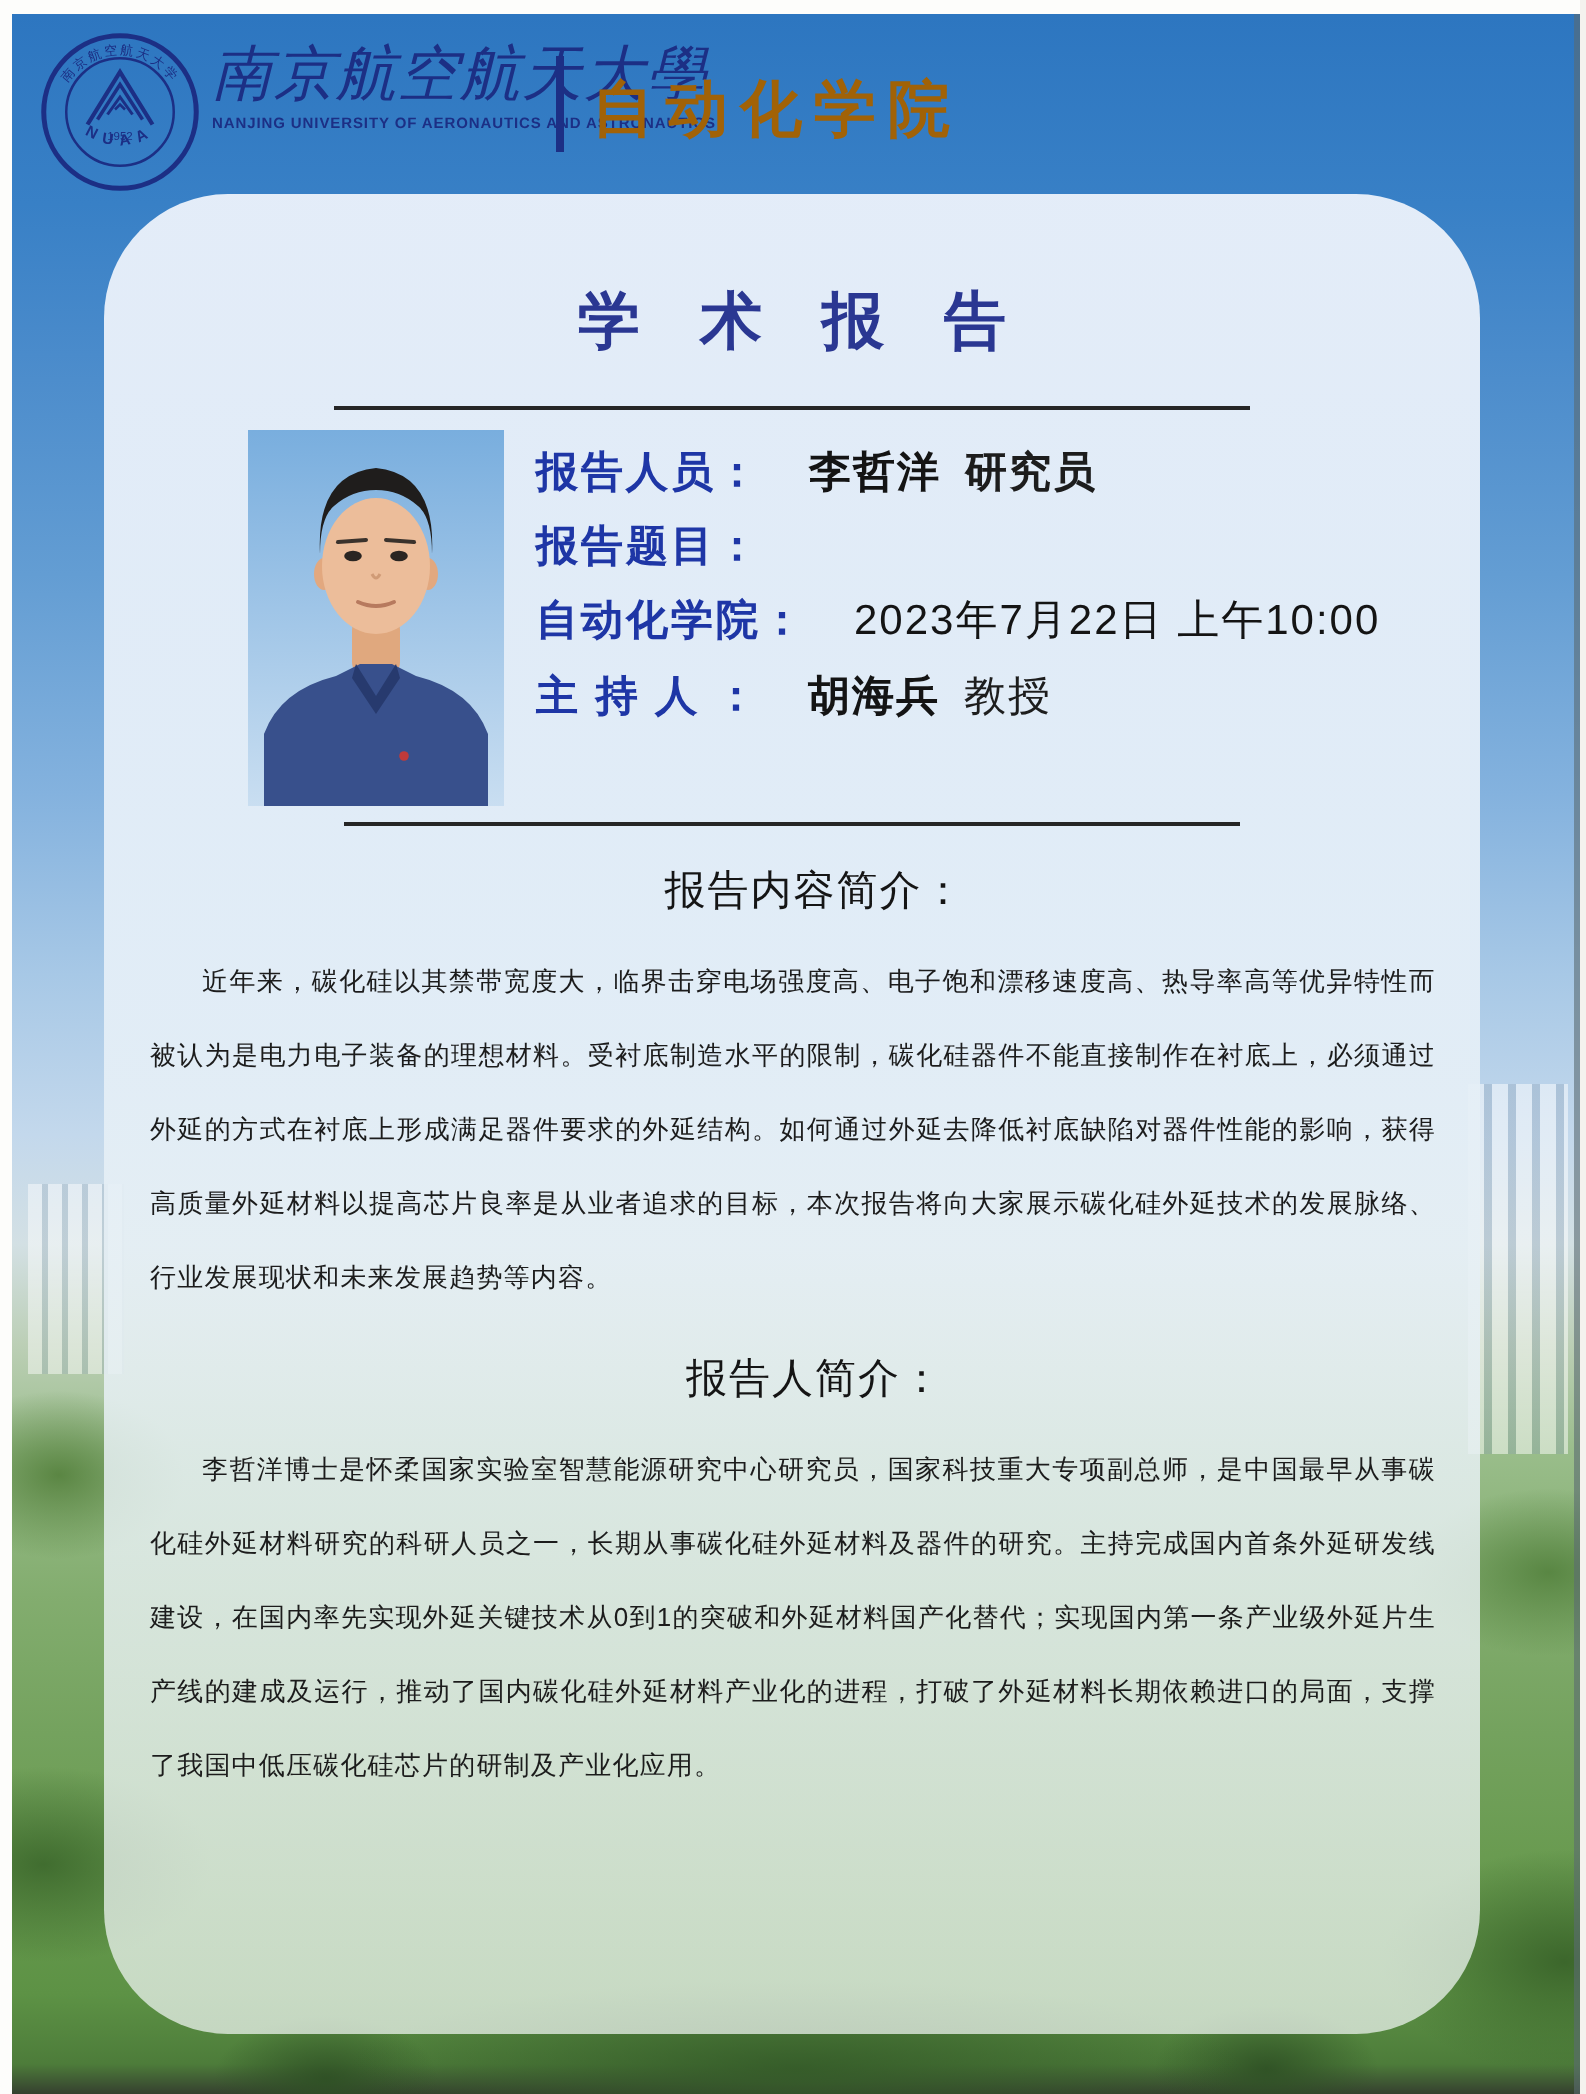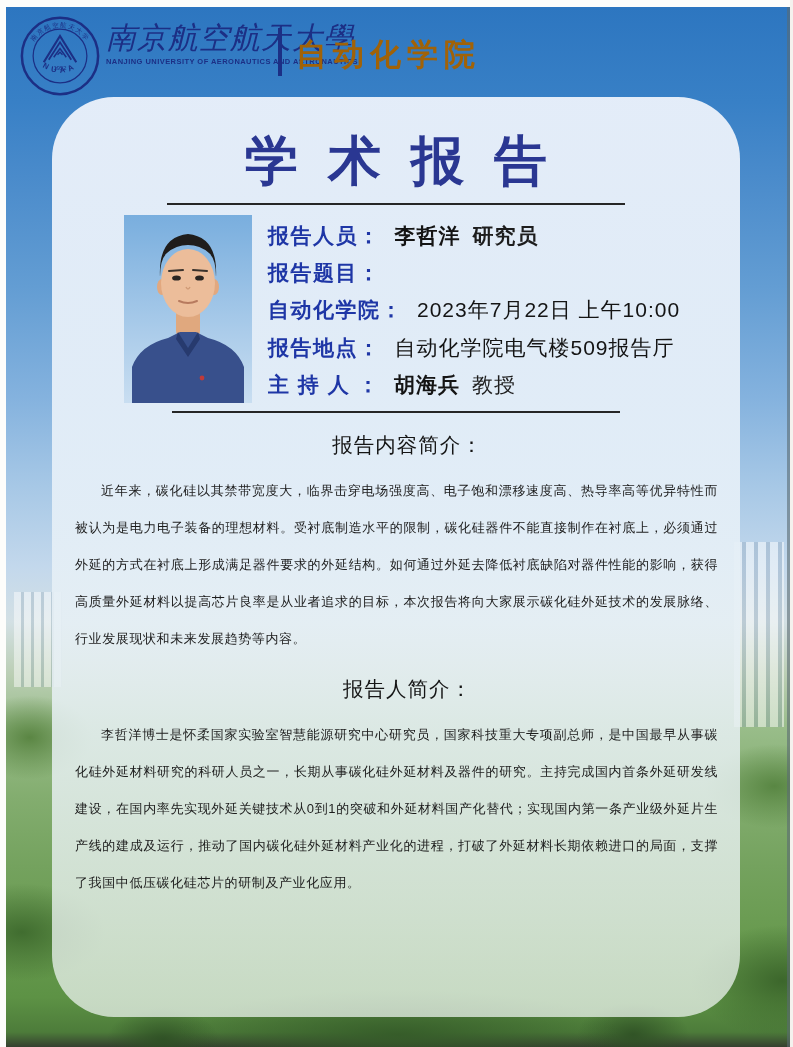--- a/index.html
+++ b/index.html
@@ -60,31 +60,31 @@
   
   .card{
     position:absolute; left:52px; top:97px; width:688px; height:920px;
     border-radius:62px; overflow:hidden;
     background:linear-gradient(180deg,
       rgba(233,240,250,.97) 0%, rgba(229,239,248,.94) 40%,
       rgba(231,240,243,.85) 70%, rgba(236,243,238,.74) 100%);
   }
   .title{
     margin:36px 0 4px 0; text-align:center;
-    font-size:53px; font-weight:900; color:#2a3792;
+    font-size:31px; font-weight:900; color:#2a3792;
     letter-spacing:30px; text-indent:30px; line-height:56px;
   }
   .rule{height:2px; background:#262626; margin:0 auto;}
   .rule1{width:458px; margin-top:14px;}
   .rule2{width:448px; margin-top:8px;}
   .info{display:flex; margin:10px 0 0 72px; height:188px;}
   .photo{width:128px; height:188px; flex:0 0 auto; display:block;}
   .rows{margin-left:16px; padding-top:2px;}
   .row{height:37.4px; display:flex; align-items:center; white-space:nowrap;}
-  .lbl{font-size:21px; font-weight:bold; color:#1e36a6; letter-spacing:1.5px; margin-right:14px;}
+  .lbl{font-size:21px; font-weight:bold; color:#1e36a6; letter-spacing:1.5px; margin-right:24px;}
   .val{font-size:21px; color:#141414; letter-spacing:1px;}
   .val.b{font-weight:bold;}
   .sfx{font-size:21px; color:#1d1d1d; margin-left:12px; letter-spacing:1px;}
   .sec-h{
     margin:18px 0 0 23px; font-size:20.5px; font-weight:normal; color:#151515; letter-spacing:1px;text-align:center;
   }
   .body-p{
     margin:13px 22px 0 23px; text-align:justify; text-indent:2em;
     font-size:13px; line-height:37px; color:#1c1c1c; letter-spacing:.6px;
   }
@@ -167,24 +167,20 @@
           <span class="sfx" style="font-weight:bold">研究员</span>
         </div>
         <div class="row">
           <span class="lbl">报告题目：</span>
         </div>
         <div class="row">
           <span class="lbl">自动化学院：</span>
           <span class="val">2023年7月22日 上午10:00</span>
         </div>
         <div class="row">
-          <span class="lbl">报告地点：</span>
-          <span class="val">自动化学院电气楼509报告厅</span>
-        </div>
-        <div class="row">
           <span class="lbl">主 持 人 ：</span>
           <span class="val b">胡海兵</span>
           <span class="sfx">教授</span>
         </div>
       </div>
     </section>
     <div class="rule rule2"></div>
 
     <h2 class="sec-h">报告内容简介：</h2>
     <p class="body-p">近年来，碳化硅以其禁带宽度大，临界击穿电场强度高、电子饱和漂移速度高、热导率高等优异特性而被认为是电力电子装备的理想材料。受衬底制造水平的限制，碳化硅器件不能直接制作在衬底上，必须通过外延的方式在衬底上形成满足器件要求的外延结构。如何通过外延去降低衬底缺陷对器件性能的影响，获得高质量外延材料以提高芯片良率是从业者追求的目标，本次报告将向大家展示碳化硅外延技术的发展脉络、行业发展现状和未来发展趋势等内容。</p>

